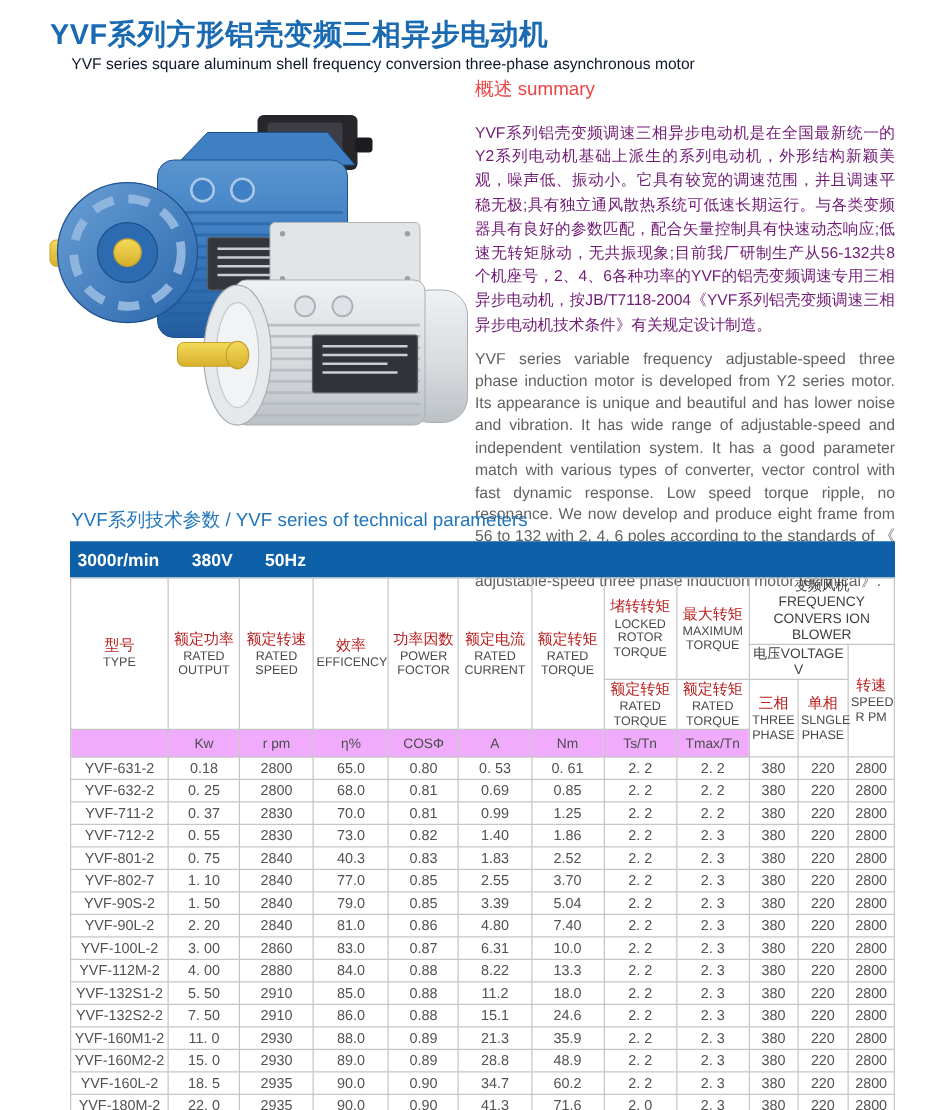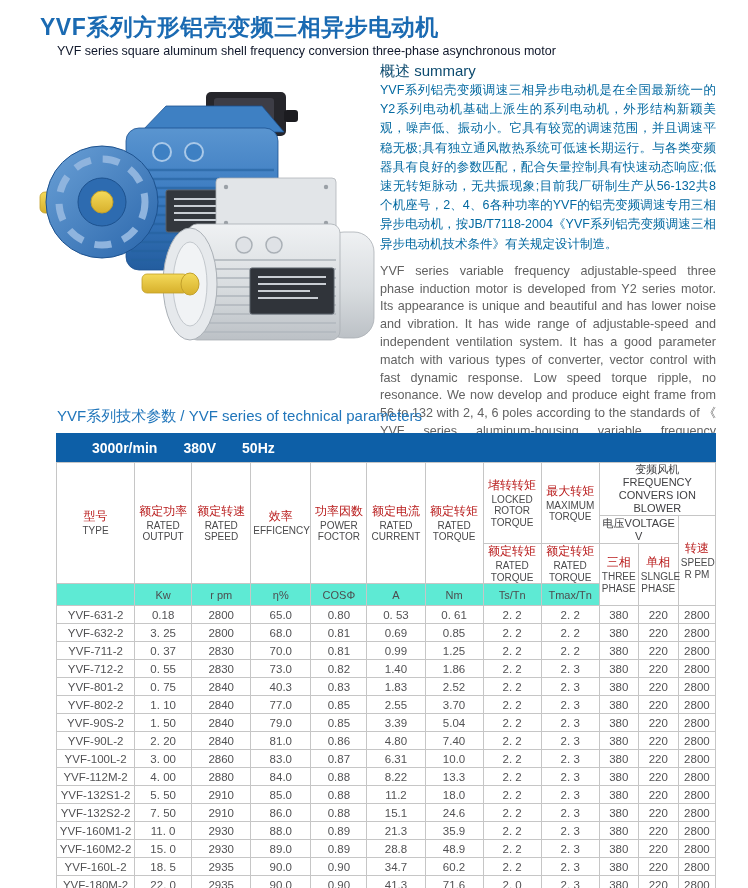--- a/index.html
+++ b/index.html
@@ -5,40 +5,40 @@
   * { margin:0; padding:0; box-sizing:border-box; }
   body { background:#fff; font-family:"Liberation Sans", sans-serif; }
   .page { position:relative; width:748px; height:888px; background:#ffffff; overflow:hidden; }
 
   .title-zh { position:absolute; left:40px; top:12px; font-size:23px; font-weight:bold; color:#1a6ab2; letter-spacing:0.5px; }
   .title-en { position:absolute; left:57px; top:44px; font-size:12.5px; color:#0f172a; }
 
   .motor-art { position:absolute; left:38px; top:90px; width:338px; height:252px; }
 
   .right-col { position:absolute; left:380px; top:62px; width:336px; }
-  .summary-heading { font-size:15px; color:#0c4a6e; }
-  .para-zh { font-size:12.5px; line-height:19.2px; color:#0369a1; text-align:justify; }
+  .summary-heading { font-size:15px; color:#ef4444; margin-bottom:16px; }
+  .para-zh { font-size:12.5px; line-height:19.2px; color:#701a75; text-align:justify; }
   .para-en { margin-top:9px; font-size:12.6px; line-height:17.8px; color:#626262; text-align:justify; }
 
   .section-heading { position:absolute; left:57px; top:407px; font-size:15px; color:#2176bb; }
 
   .table-wrap { position:absolute; left:56px; top:433px; width:660px; }
   .band { height:29px; background:#0d5fa7; color:#ffffff; font-weight:bold; font-size:14px;
-          display:flex; align-items:center; padding-left:36px; }
+          display:flex; align-items:center; padding-left:6px; }
   .band span { margin-right:26px; }
 
   table.params { width:660px; border-collapse:collapse; table-layout:fixed; }
   table.params th, table.params td { border:1px solid #c6c6c6; text-align:center; vertical-align:middle; padding:0 2px; }
   table.params thead th { font-weight:normal; }
   .zh  { font-size:12px; color:#b91c1c; line-height:15px; }
   .en  { font-size:10px; color:#4a4a4c; line-height:11.5px; margin-top:1px; }
   .mix { font-size:11px; color:#404043; line-height:13px; }
   tr.h1 { height:35px; } tr.h2 { height:28px; } tr.h3 { height:23px; }
   tr.units { height:22px; }
-  tr.units th { background:#5eead4; font-size:11px; font-weight:normal; color:#4d4d4f; }
+  tr.units th { background:#f0abfc; font-size:11px; font-weight:normal; color:#4d4d4f; }
   tbody.rows td { height:18px; font-size:11.5px; color:#525254; white-space:nowrap; }
 </style>
 </head>
 <body>
 
 <div class="page">
 
   <div class="title-zh">YVF系列方形铝壳变频三相异步电动机</div>
   <div class="title-en">YVF series square aluminum shell frequency conversion three-phase asynchronous motor</div>
 
@@ -258,21 +258,21 @@
             <td>0. 53</td>
             <td>0. 61</td>
             <td>2. 2</td>
             <td>2. 2</td>
             <td>380</td>
             <td>220</td>
             <td>2800</td>
           </tr>
           <tr>
             <td>YVF-632-2</td>
-            <td>3. 25</td>
+            <td>0. 25</td>
             <td>2800</td>
             <td>68.0</td>
             <td>0.81</td>
             <td>0.69</td>
             <td>0.85</td>
             <td>2. 2</td>
             <td>2. 2</td>
             <td>380</td>
             <td>220</td>
             <td>2800</td>
@@ -313,21 +313,21 @@
             <td>0.83</td>
             <td>1.83</td>
             <td>2.52</td>
             <td>2. 2</td>
             <td>2. 3</td>
             <td>380</td>
             <td>220</td>
             <td>2800</td>
           </tr>
           <tr>
-            <td>YVF-802-2</td>
+            <td>YVF-802-7</td>
             <td>1. 10</td>
             <td>2840</td>
             <td>77.0</td>
             <td>0.85</td>
             <td>2.55</td>
             <td>3.70</td>
             <td>2. 2</td>
             <td>2. 3</td>
             <td>380</td>
             <td>220</td>

